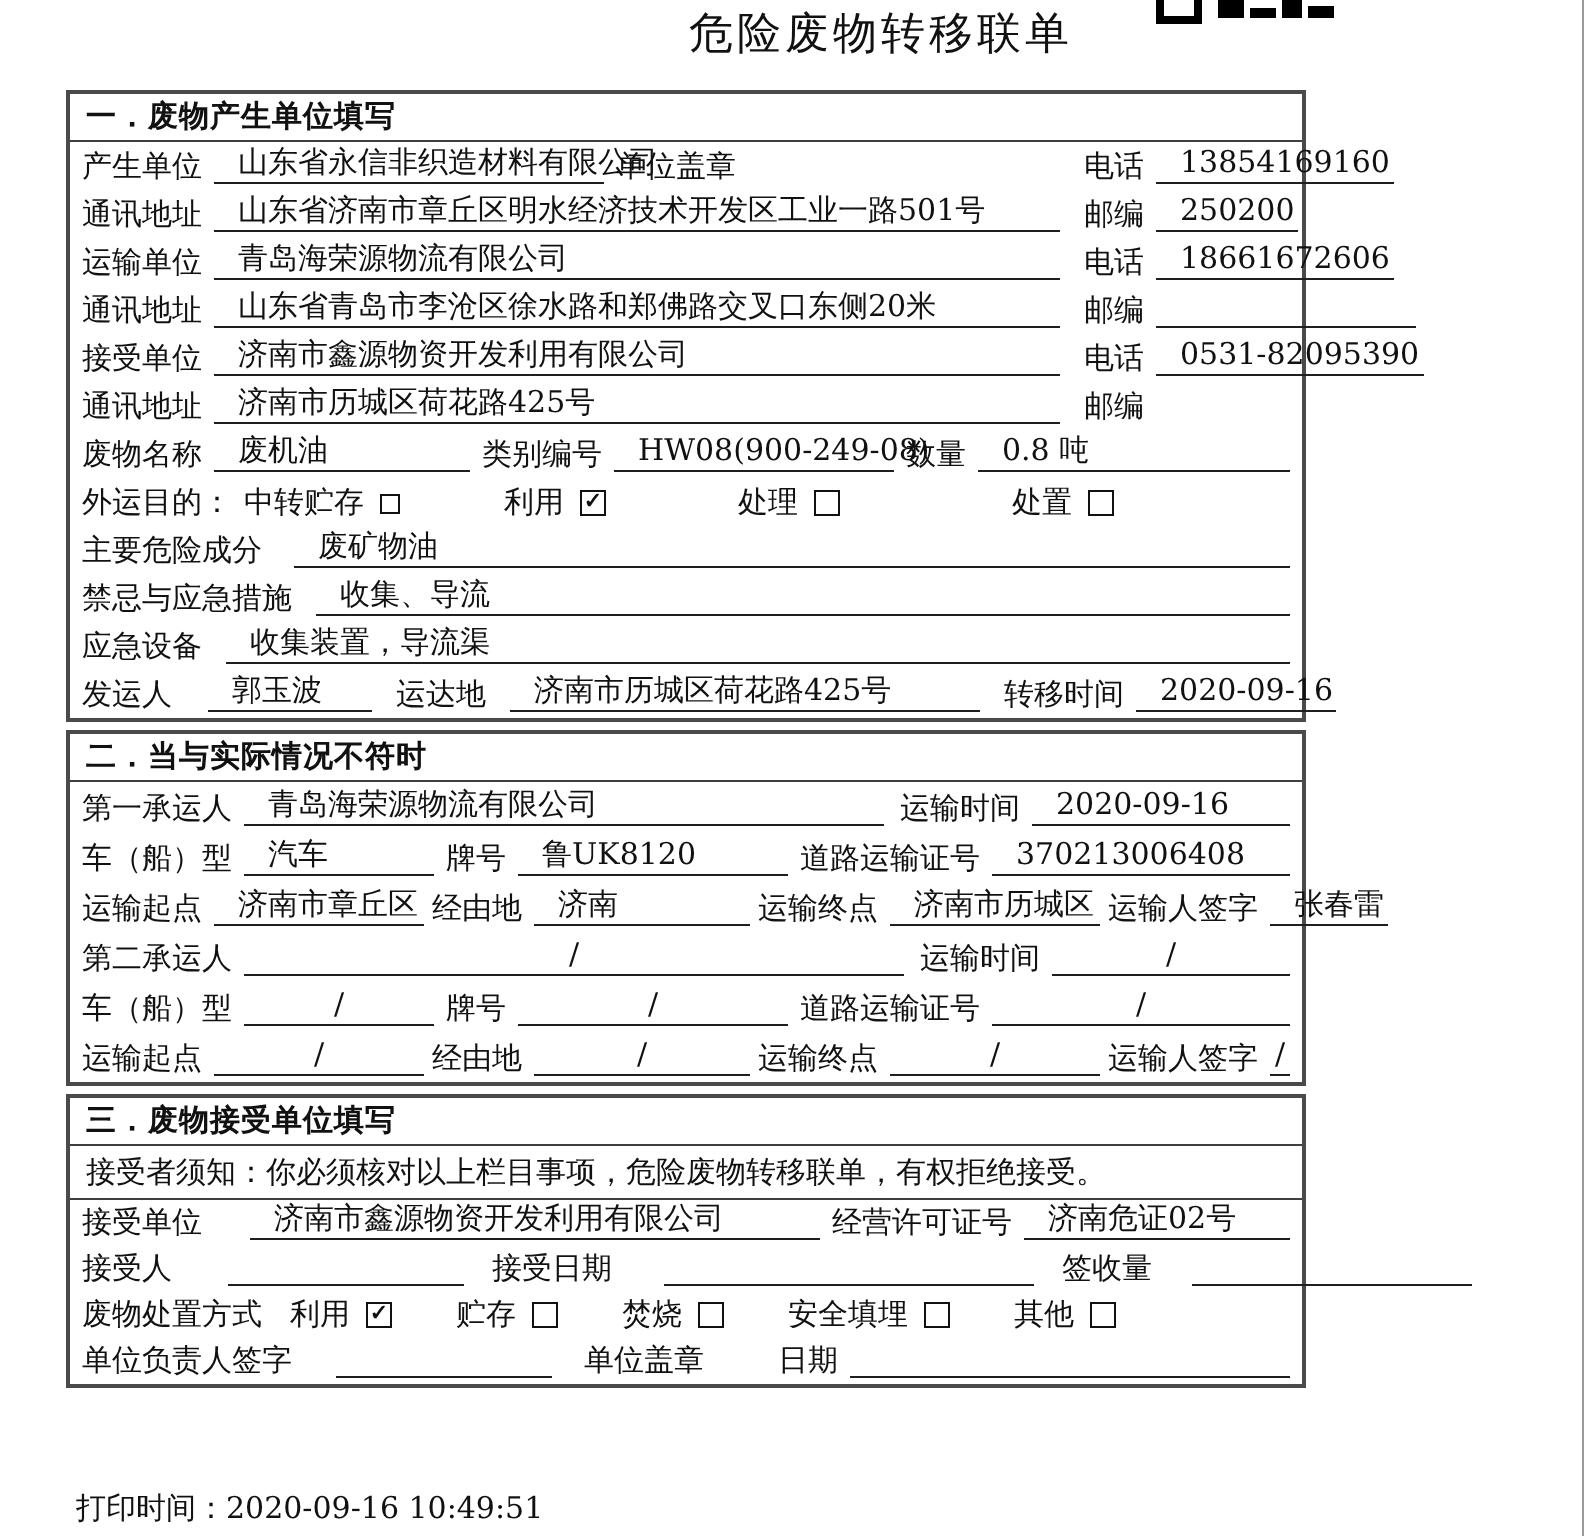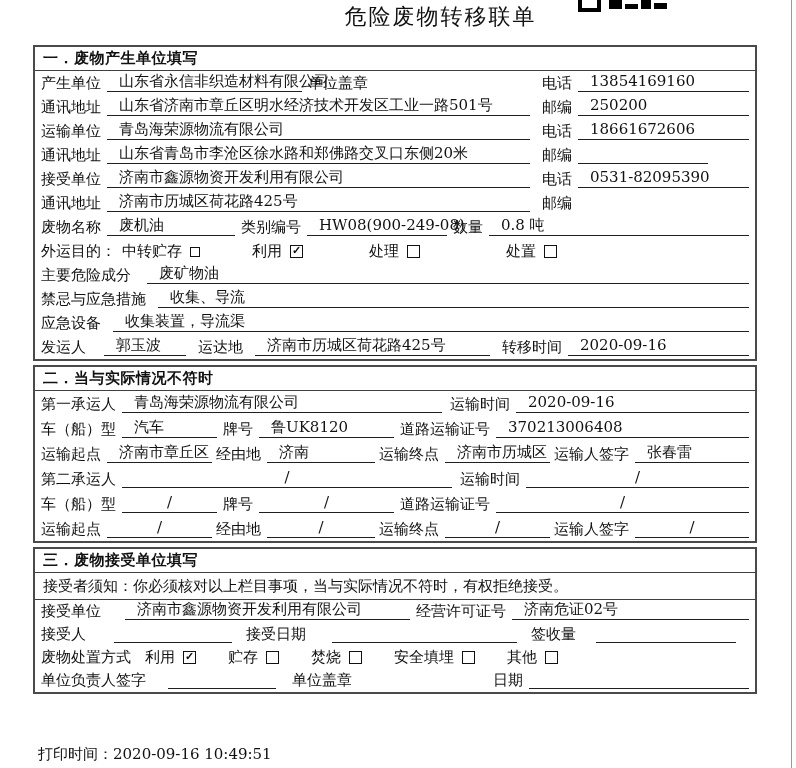--- a/index.html
+++ b/index.html
@@ -10,21 +10,21 @@
   }
   .edge-line{position:absolute;left:791px;top:0;width:1px;height:768px;background:#9a9a9a;}
   
   .serial{position:absolute;left:38px;top:13px;font-size:14.5px;white-space:nowrap;margin-top:36px;}
   .page-title{position:absolute;left:0;right:0;top:2px;padding-left:85px;text-align:center;
     font-size:22px;font-weight:normal;letter-spacing:2px;margin:0;}
   .qr-frag{position:absolute;left:578px;top:0;width:92px;height:10px;}
   .qr-frag .b{position:absolute;background:#000;}
   .qr-u{position:absolute;left:0;top:-6px;width:15px;height:14px;border:4px solid #000;border-top:none;}
   
-  #sections{position:absolute;left:33px;top:45px;width:724px;box-sizing:border-box;}
+  #sections{position:absolute;left:33px;top:45px;width:620px;box-sizing:border-box;}
   .section-box{border:2px solid #4a4a4a;box-sizing:border-box;margin-bottom:4px;background:#fff;}
   .section-title{font-weight:bold;font-size:15px;height:23px;line-height:23px;
     padding:0 8px;border-bottom:1.4px solid #3f3f3f;letter-spacing:0.5px;}
   .note-row{height:26px;line-height:26px;padding:0 8px;border-bottom:1.4px solid #3f3f3f;white-space:nowrap;}
   .form-row{display:flex;align-items:flex-end;height:24px;padding:0 6px 3px 6px;box-sizing:border-box;}
   .section-box.transporter .form-row{height:25px;}
   .section-box.receiver .form-row{height:23px;}
   .seg-label{white-space:nowrap;flex:none;margin-right:6px;line-height:17px;}
   .seg-val{border-bottom:1.2px solid #1f1f1f;white-space:nowrap;box-sizing:border-box;
     padding:0 2px 1px 12px;line-height:17px;overflow:visible;}
@@ -219,21 +219,21 @@
         <span class="seg-gap" style="flex: 0 0 4px;"></span>
         <span class="seg-label">运输终点</span>
         <span class="seg-val center" style="flex: 0 0 105px; width: 105px;">/</span>
         <span class="seg-gap" style="flex: 0 0 4px;"></span>
         <span class="seg-label">运输人签字</span>
         <span class="seg-val center" style="flex: 1 1 40px;">/</span>
       </div>
     </div>
     <div class="section-box receiver">
       <div class="section-title">三．废物接受单位填写</div>
-      <div class="note-row">接受者须知：你必须核对以上栏目事项，当与实际情况不符时，有权拒绝接受。</div>
+      <div class="note-row">接受者须知：你必须核对以上栏目事项，危险废物转移联单，有权拒绝接受。</div>
       <div class="form-row">
         <span class="seg-label">接受单位</span>
         <span class="seg-gap" style="flex: 0 0 18px;"></span>
         <span class="seg-val" style="flex: 0 0 285px; width: 285px;">济南市鑫源物资开发利用有限公司</span>
         <span class="seg-gap" style="flex: 0 0 6px;"></span>
         <span class="seg-label">经营许可证号</span>
         <span class="seg-val" style="flex: 1 1 40px;">济南危证02号</span>
       </div>
       <div class="form-row">
         <span class="seg-label">接受人</span>

